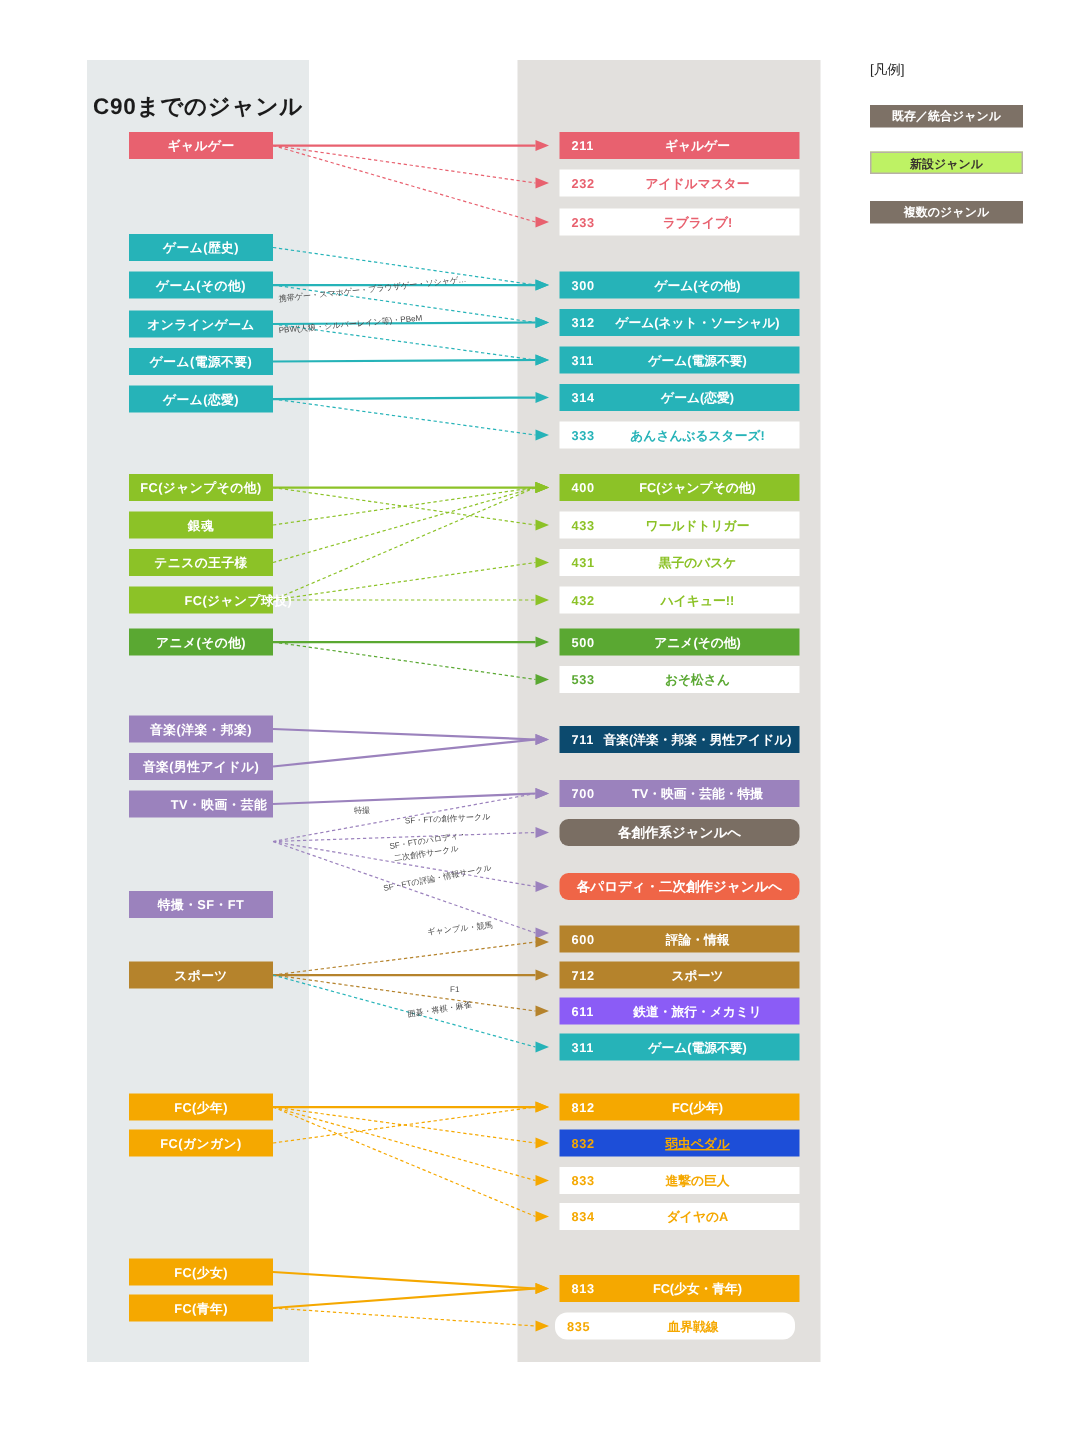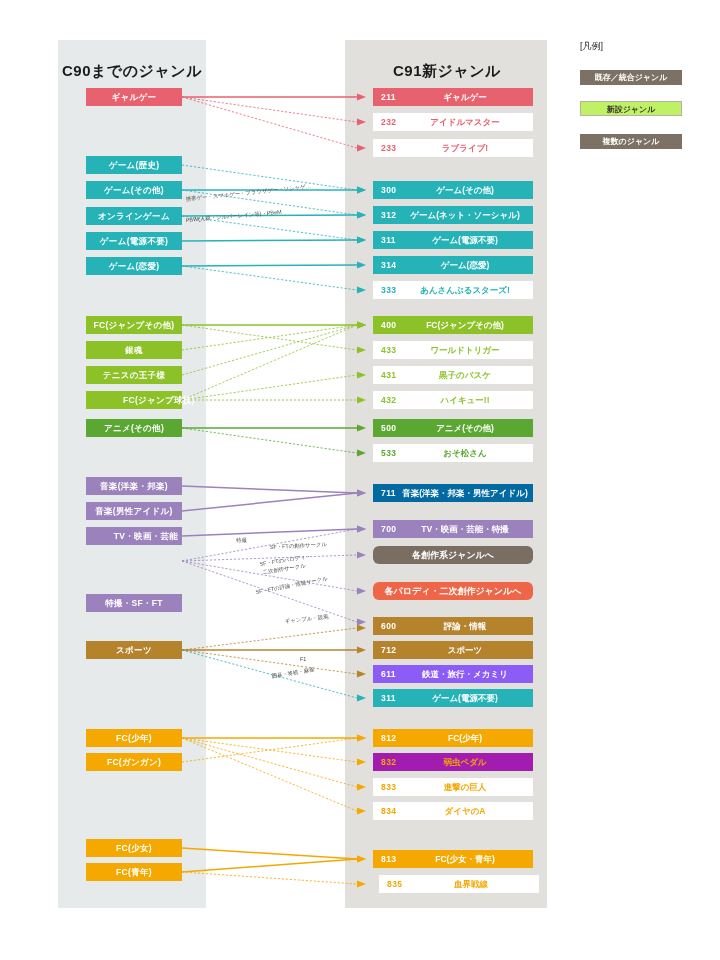--- a/index.html
+++ b/index.html
@@ -146,21 +146,20 @@
       <text x="270" y="549" class="ann" transform="rotate(-3 270 549)">SF・FTの創作サークル</text>
       <text x="260" y="566" class="ann" transform="rotate(-9 260 566)">SF・FTのパロディ・</text>
       <text x="263" y="574" class="ann" transform="rotate(-9 263 574)">二次創作サークル</text>
       <text x="256" y="594" class="ann" transform="rotate(-11 256 594)">SF・FTの評論・情報サークル</text>
       <text x="285" y="623" class="ann" transform="rotate(-6 285 623)">ギャンブル・競馬</text>
       <text x="300" y="661" class="ann" transform="rotate(0 300 661)">F1</text>
       <text x="272" y="678" class="ann" transform="rotate(-9 272 678)">囲碁・将棋・麻雀</text>
     </svg>
 
   <div class="col-title" id="title-left">C90までのジャンル</div>
-  <div class="col-title" id="title-right">C91新ジャンル</div>
 
   <div id="left-boxes">
       <div class="box lbox" style="left: 86px; top: 88px; background: rgb(232, 97, 111);">ギャルゲー</div>
       <div class="box lbox" style="left: 86px; top: 156px; background: rgb(38, 179, 184);">ゲーム(歴史)</div>
       <div class="box lbox" style="left: 86px; top: 181px; background: rgb(38, 179, 184);">ゲーム(その他)</div>
       <div class="box lbox" style="left: 86px; top: 207px; background: rgb(38, 179, 184);">オンラインゲーム</div>
       <div class="box lbox" style="left: 86px; top: 232px; background: rgb(38, 179, 184);">ゲーム(電源不要)</div>
       <div class="box lbox" style="left: 86px; top: 257px; background: rgb(38, 179, 184);">ゲーム(恋愛)</div>
       <div class="box lbox" style="left: 86px; top: 316px; background: rgb(140, 194, 39);">FC(ジャンプその他)</div>
       <div class="box lbox" style="left: 86px; top: 341px; background: rgb(140, 194, 39);">銀魂</div>
@@ -227,21 +226,21 @@
         <span class="nm">ハイキュー!!</span>
       </div>
       <div class="box rbox" style="left: 373px; top: 419px; background: rgb(90, 168, 50); color: rgb(255, 255, 255);">
         <span class="code">500</span>
         <span class="nm">アニメ(その他)</span>
       </div>
       <div class="box rbox hollow" style="left: 373px; top: 444px; background: rgb(255, 255, 255); color: rgb(90, 168, 50);">
         <span class="code">533</span>
         <span class="nm">おそ松さん</span>
       </div>
-      <div class="box rbox" style="left: 373px; top: 484px; background: #0369a1; color: rgb(255, 255, 255);">
+      <div class="box rbox" style="left: 373px; top: 484px; background: #0c4a6e; color: rgb(255, 255, 255);">
         <span class="code">711</span>
         <span class="nm">音楽(洋楽・邦楽・男性アイドル)</span>
       </div>
       <div class="box rbox" style="left: 373px; top: 520px; background: rgb(155, 130, 189); color: rgb(255, 255, 255);">
         <span class="code">700</span>
         <span class="nm">TV・映画・芸能・特撮</span>
       </div>
       <div class="box rbox" style="left: 373px; top: 617px; background: rgb(181, 131, 44); color: rgb(255, 255, 255);">
         <span class="code">600</span>
         <span class="nm">評論・情報</span>
@@ -255,37 +254,37 @@
         <span class="nm">鉄道・旅行・メカミリ</span>
       </div>
       <div class="box rbox" style="left: 373px; top: 689px; background: rgb(38, 179, 184); color: rgb(255, 255, 255);">
         <span class="code">311</span>
         <span class="nm">ゲーム(電源不要)</span>
       </div>
       <div class="box rbox" style="left: 373px; top: 729px; background: rgb(245, 168, 0); color: rgb(255, 255, 255);">
         <span class="code">812</span>
         <span class="nm">FC(少年)</span>
       </div>
-      <div class="box rbox hollow" style="left: 373px; top: 753px; background: #a21caf; color: rgb(245, 168, 0);">
+      <div class="box rbox hollow" style="left: 373px; top: 753px; background: #1d4ed8; color: rgb(245, 168, 0); text-decoration: underline;">
         <span class="code">832</span>
         <span class="nm">弱虫ペダル</span>
       </div>
       <div class="box rbox hollow" style="left: 373px; top: 778px; background: rgb(255, 255, 255); color: rgb(245, 168, 0);">
         <span class="code">833</span>
         <span class="nm">進撃の巨人</span>
       </div>
       <div class="box rbox hollow" style="left: 373px; top: 802px; background: rgb(255, 255, 255); color: rgb(245, 168, 0);">
         <span class="code">834</span>
         <span class="nm">ダイヤのA</span>
       </div>
       <div class="box rbox" style="left: 373px; top: 850px; background: rgb(245, 168, 0); color: rgb(255, 255, 255);">
         <span class="code">813</span>
         <span class="nm">FC(少女・青年)</span>
       </div>
-      <div class="box rbox hollow" style="left: 379px; top: 875px; background: rgb(255, 255, 255); color: rgb(245, 168, 0);">
+      <div class="box rbox hollow" style="left: 370px; top: 875px; background: rgb(255, 255, 255); color: rgb(245, 168, 0); border-radius: 8px;">
         <span class="code">835</span>
         <span class="nm">血界戦線</span>
       </div>
     </div>
   <div id="special-boxes">
       <div class="sbox grey" style="left: 373px; top: 546px;">各創作系ジャンルへ</div>
       <div class="sbox red" style="left: 373px; top: 582px;">各パロディ・二次創作ジャンルへ</div>
     </div>
 
   <div id="legend">

